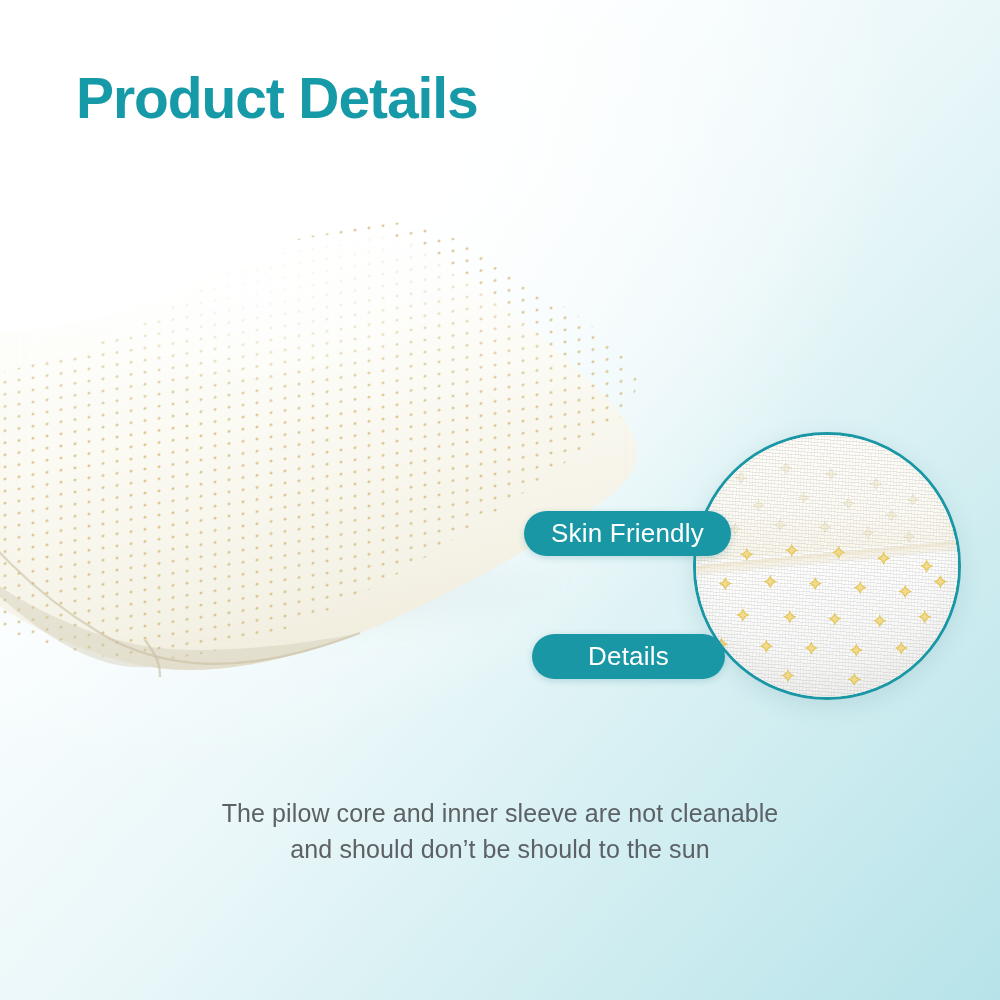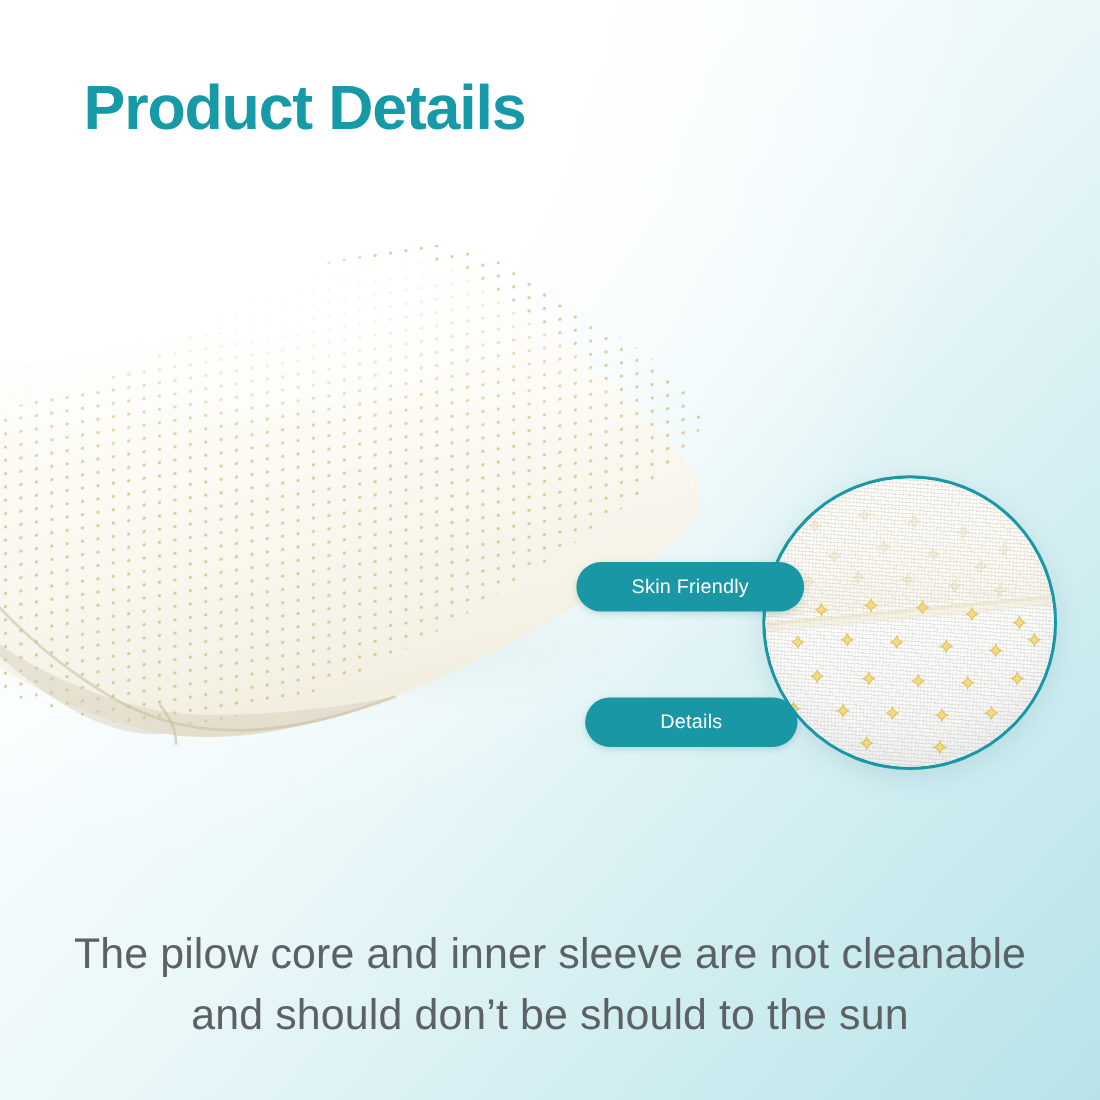--- a/index.html
+++ b/index.html
@@ -182,37 +182,37 @@
   
   .pill {
     position: absolute;
     display: flex;
     align-items: center;
     justify-content: center;
     height: 45px;
     border-radius: 23px;
     background: #1a97a5;
     color: #ffffff;
-    font-size: 18px;
+    font-size: 26px;
     letter-spacing: 0.2px;
     white-space: nowrap;
     box-shadow: 0 2px 7px rgba(25,120,132,0.22);
   }
   .pill-skin-friendly { left: 524px; top: 511px; width: 207px; }
   .pill-refreshing    { left: 508px; top: 572px; width: 193px; }
   .pill-washable      { left: 532px; top: 634px; width: 193px; }
 
   
   .caption {
     position: absolute;
     left: 0;
-    top: 840px;
+    top: 796px;
     width: 1000px;
     text-align: center;
-    font-size: 39px;
+    font-size: 25px;
     line-height: 1.42;
     color: #5c6165;
     letter-spacing: 0.1px;
   }
   .caption-line { display: block; }
 </style>
 </head>
 <body>
 
 <div id="stage">

